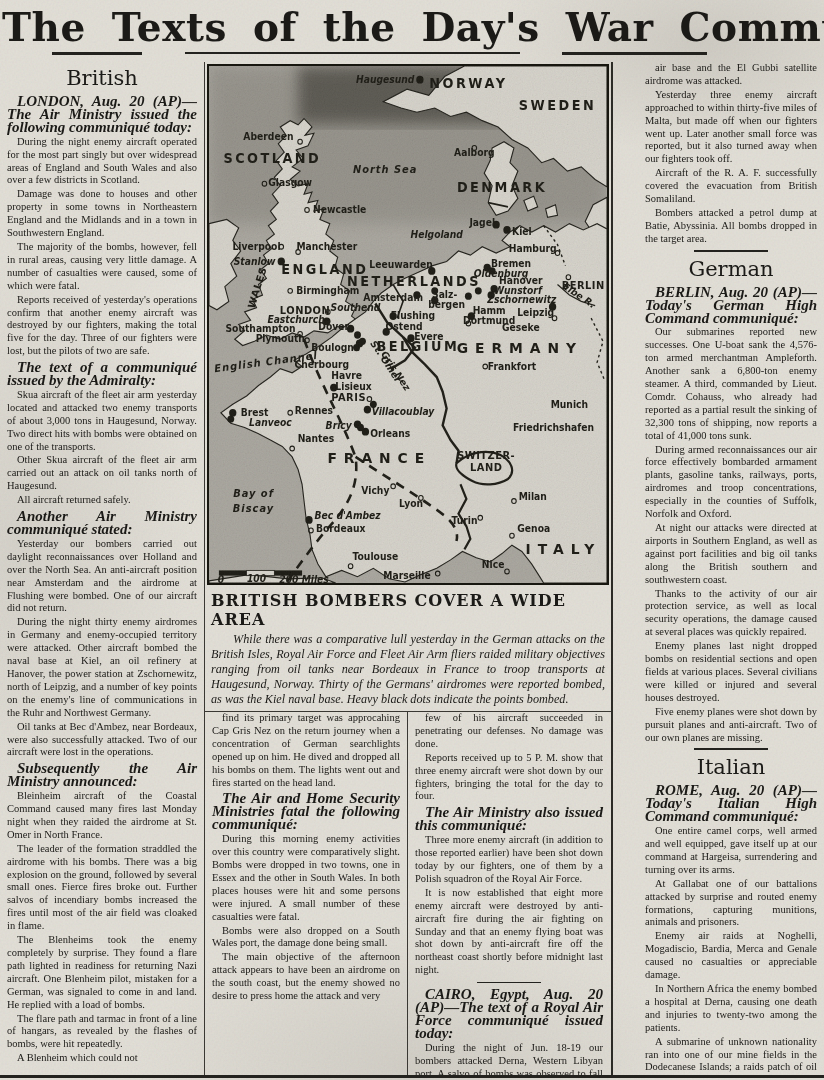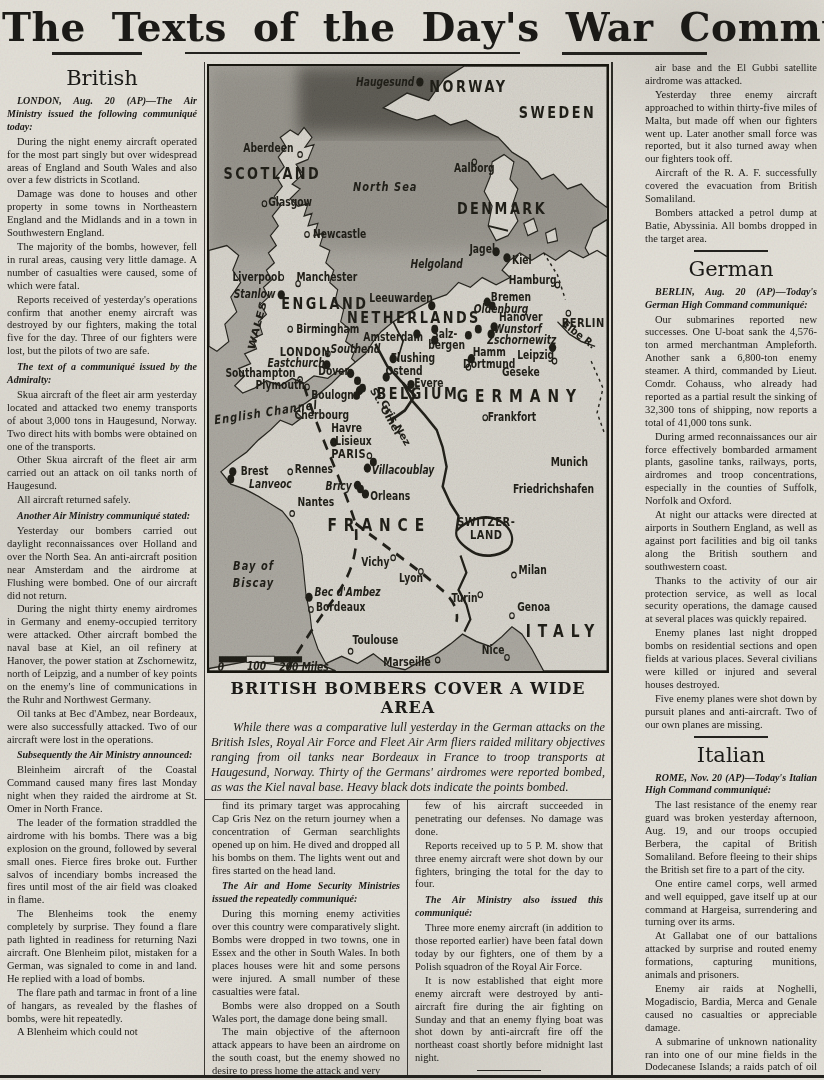--- a/index.html
+++ b/index.html
@@ -31,38 +31,38 @@
   .r3{left:562px;width:145px;}
   .grid{
     display:grid;grid-template-columns:205px 407px 212px;
     height:1014px;margin-top:4px;
   }
   .col{padding:0 7px;box-sizing:border-box;overflow:hidden;}
   .col1{border-right:1px solid #3a3833;}
   .col4{border-left:1.5px solid #2c2b26;padding-left:32px;}
   .col p{margin:0 0 1px 0;font-size:10.5px;line-height:12.9px;text-align:justify;text-indent:10px;}
   .col p.b{}
-  .col p.d, .col p.i{font-style:italic;font-weight:bold;font-size:10px;margin:3px 0 2px 0;}
+  .col p.d, .col p.i{font-style:italic;font-weight:bold;font-size:15px;margin:3px 0 2px 0;}
   .col p.h{
     font-style:normal;font-weight:normal;font-size:21px;line-height:24px;
     text-align:center;text-indent:0;margin:4px 0 5px 0;
     font-family:"DejaVu Serif","Liberation Serif",serif;
   }
   .col p.h::before{content:"";display:block;width:74px;margin:0 auto 5px auto;border-top:2px solid #23221e;}
   .col1 p.h::before{display:none;}
   .col p.r{height:1px;background:#23221e;width:64px;margin:5px auto 5px auto;text-indent:0;}
   .center{box-sizing:border-box;overflow:hidden;border-right:1.5px solid #2c2b26;}
   .map-frame{
     margin:2px 2px 0 2px;border:2.5px solid #17160f;
-    background:#b9b6ae;position:relative;height:609px;box-sizing:border-box;
+    background:#b9b6ae;position:relative;height:521px;box-sizing:border-box;
   }
   .map-frame svg{display:block;width:100%;height:100%;}
   .caption{padding:6px 6px 4px 6px;border-bottom:1px solid #3a3833;}
   .caption h2{
-    margin:0 0 3px 0;text-align:center;font-size:16px;letter-spacing:1px;
+    margin:0 0 3px 0;font-size:16px;letter-spacing:1px;
     font-family:"DejaVu Serif","Liberation Serif",serif;
   }
   .caption p{margin:0;font-size:12.2px;line-height:15px;text-align:justify;text-indent:22px;font-style:italic;}
   .two-cols{display:grid;grid-template-columns:203px 202px;}
   .two-cols .colA{border-right:1px solid #3a3833;}
   .page-bottom{position:absolute;left:0;right:0;bottom:2px;height:3px;background:#23221e;}
   
   text{fill:#15140d;font-family:"DejaVu Sans",sans-serif;}
   .cc{font-size:13px;font-weight:bold;letter-spacing:2.5px;}
   .cw{font-size:14px;font-weight:bold;letter-spacing:7px;}
@@ -311,31 +311,31 @@
         </svg>
       </div>
       <div class="caption">
         <h2>BRITISH BOMBERS COVER A WIDE AREA</h2>
         <p>While there was a comparative lull yesterday in the German attacks on the British Isles, Royal Air Force and Fleet Air Arm fliers raided military objectives ranging from oil tanks near Bordeaux in France to troop transports at Haugesund, Norway.  Thirty of the Germans' airdromes were reported bombed, as was the Kiel naval base.  Heavy black dots indicate the points bombed.</p>
       </div>
       <div class="two-cols">
         <div class="col colA">
 
         <p class="b">find its primary target was approcahing Cap Gris Nez on the return journey when a concentration of German searchlights opened up on him.  He dived and dropped all his bombs on them. The lights went out and fires started on the head land.</p>
-            <p class="i">The Air and Home Security Ministries issued the repeatedly communiqué:</p>
+            <p class="i">The Air and Home Security Ministries fatal the following communiqué:</p>
             <p class="b">During this morning enemy activities over this country were comparatively slight.  Bombs were dropped in two towns, one in Essex and the other in South Wales. In both places houses were hit and some persons were injured. A small number of these casualties were fatal.</p>
             <p class="b">Bombs were also dropped on a South Wales port, the damage done being small.</p>
             <p class="b">The main objective of the afternoon attack appears to have been an airdrome on the south coast, but the enemy showed no desire to press home the attack and very</p>
           </div>
         <div class="col colB">
 
         <p class="b">few of his aircraft succeeded in penetrating our defenses.  No damage was done.</p>
             <p class="b">Reports received up to 5 P. M. show that three enemy aircraft were shot down by our fighters, bringing the total for the day to four.</p>
             <p class="i">The Air Ministry also issued this communiqué:</p>
-            <p class="b">Three more enemy aircraft (in addition to those reported earlier) have been fatal down today by our fighters, one of them by a Polish squadron of the Royal Air Force.</p>
+            <p class="b">Three more enemy aircraft (in addition to those reported earlier) have been shot down today by our fighters, one of them by a Polish squadron of the Royal Air Force.</p>
             <p class="b">It is now established that eight more enemy aircraft were destroyed by anti-aircraft fire during the air fighting on Sunday and that an enemy flying boat was shot down by anti-aircraft fire off the northeast coast shortly before midnight last night.</p>
             <p class="r"></p>
             <p class="d">CAIRO, Egypt, Aug. 20 (AP)—The text of a Royal Air Force communiqué issued today:</p>
             <p class="b">During the night of Jun. 18-19 our bombers attacked Derna, Western Libyan port.  A salvo of bombs was observed to fall near a harbor jetty and shipping.</p>
             <p class="b">Bombs were dropped on a camp and petrol dump at Bir El Gobi</p>
           </div>
       </div>
     </div>
 
     <div class="col col4">
@@ -346,25 +346,25 @@
         <p class="b">Bombers attacked a petrol dump at Batie, Abyssinia.  All bombs dropped in the target area.</p>
         <p class="h">German</p>
         <p class="d">BERLIN, Aug. 20 (AP)—Today's German High Command communiqué:</p>
         <p class="b">Our submarines reported new successes.  One U-boat sank the 4,576-ton armed merchantman Ampleforth.  Another sank a 6,800-ton enemy steamer.  A third, commanded by Lieut. Comdr. Cohauss, who already had reported as a partial result the sinking of 32,300 tons of shipping, now reports a total of 41,000 tons sunk.</p>
         <p class="b">During armed reconnaissances our air force effectively bombarded armament plants, gasoline tanks, railways, ports, airdromes and troop concentrations, especially in the counties of Suffolk, Norfolk and Oxford.</p>
         <p class="b">At night our attacks were directed at airports in Southern England, as well as against port facilities and big oil tanks along the British southern and southwestern coast.</p>
         <p class="b">Thanks to the activity of our air protection service, as well as local security operations, the damage caused at several places was quickly repaired.</p>
         <p class="b">Enemy planes last night dropped bombs on residential sections and open fields at various places. Several civilians were killed or injured and several houses destroyed.</p>
         <p class="b">Five enemy planes were shot down by pursuit planes and anti-aircraft.  Two of our own planes are missing.</p>
         <p class="h">Italian</p>
-        <p class="d">ROME, Nov. 20 (AP)—Today's Italian High Command communiqué:</p>
-        <p class="b">The last resistance of the enemy rear guard was broken yesterday afternoon, Aug. 19, and our troops occupied Berbera, the capital of British Somaliland. Before fleeing to their ships the British set fire to a part of the city.</p>
+        <p class="d">ROME, Aug. 20 (AP)—Today's Italian High Command communiqué:</p>
         <p class="b">One entire camel corps, well armed and well equipped, gave itself up at our command at Hargeisa, surrendering and turning over its arms.</p>
         <p class="b">At Gallabat one of our battalions attacked by surprise and routed enemy formations, capturing munitions, animals and prisoners.</p>
         <p class="b">Enemy air raids at Noghelli, Mogadiscio, Bardia, Merca and Genale caused no casualties or appreciable damage.</p>
+        <p class="b">In Northern Africa the enemy bombed a hospital at Derna, causing one death and injuries to twenty-two among the patients.</p>
         <p class="b">A submarine of unknown nationality ran into one of our mine fields in the Dodecanese Islands; a raids patch of oil at the place of the explosion led to the belief the vessel sank.</p>
       </div>
 
   </div>
 
   <div class="page-bottom"></div>
 
   <svg class="noise" width="824" height="1080">
     <filter id="pnoise">
         <feTurbulence type="fractalNoise" baseFrequency="0.55" numOctaves="2"></feTurbulence>

